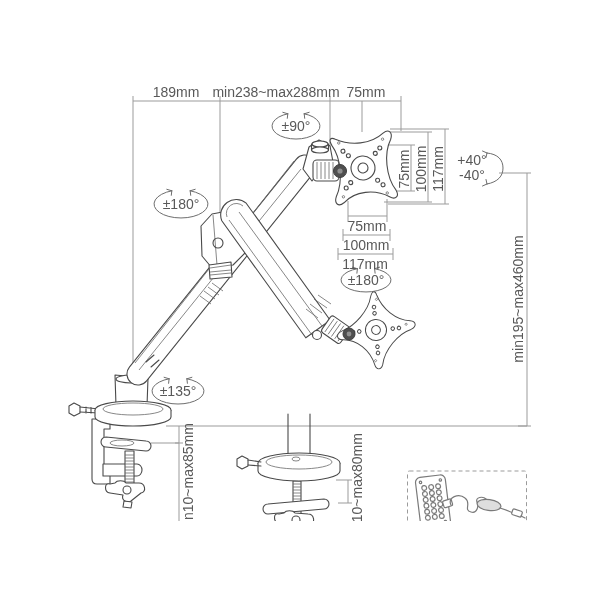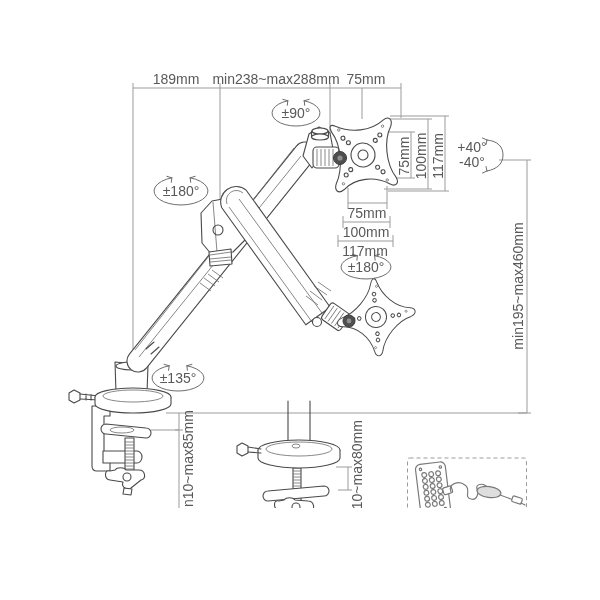--- a/index.html
+++ b/index.html
@@ -1,17 +1,17 @@
 <!DOCTYPE html>
 <html><head>
 <meta charset="utf-8">
 <style>
   html,body{margin:0;padding:0;background:#fff;}
   .stage{position:relative;width:600px;height:508px;background:#fff;overflow:hidden;
-         font-family:"Liberation Sans",sans-serif;}
+         font-family:"Liberation Sans",sans-serif;margin-top:13px;}
   svg{position:absolute;left:0;top:0;}
   .dim{stroke:#9b9b9b;stroke-width:1;fill:none;}
   .art{stroke:#4a4a4a;stroke-width:1.1;fill:none;stroke-linejoin:round;stroke-linecap:round;}
   .artw{stroke:#4a4a4a;stroke-width:1.1;fill:#ffffff;stroke-linejoin:round;}
   .thin{stroke:#6a6a6a;stroke-width:0.8;fill:none;}
   .rot{stroke:#6e6e6e;stroke-width:1;fill:none;stroke-linecap:round;}
   .icon{stroke:#7a7a7a;stroke-width:1.2;fill:none;stroke-linejoin:round;stroke-linecap:round;}
   .iconw{stroke:#7a7a7a;stroke-width:1.2;fill:#ffffff;stroke-linejoin:round;}
   .lbl{font-family:"Liberation Sans",sans-serif;font-size:14px;fill:#595959;}
 </style>

